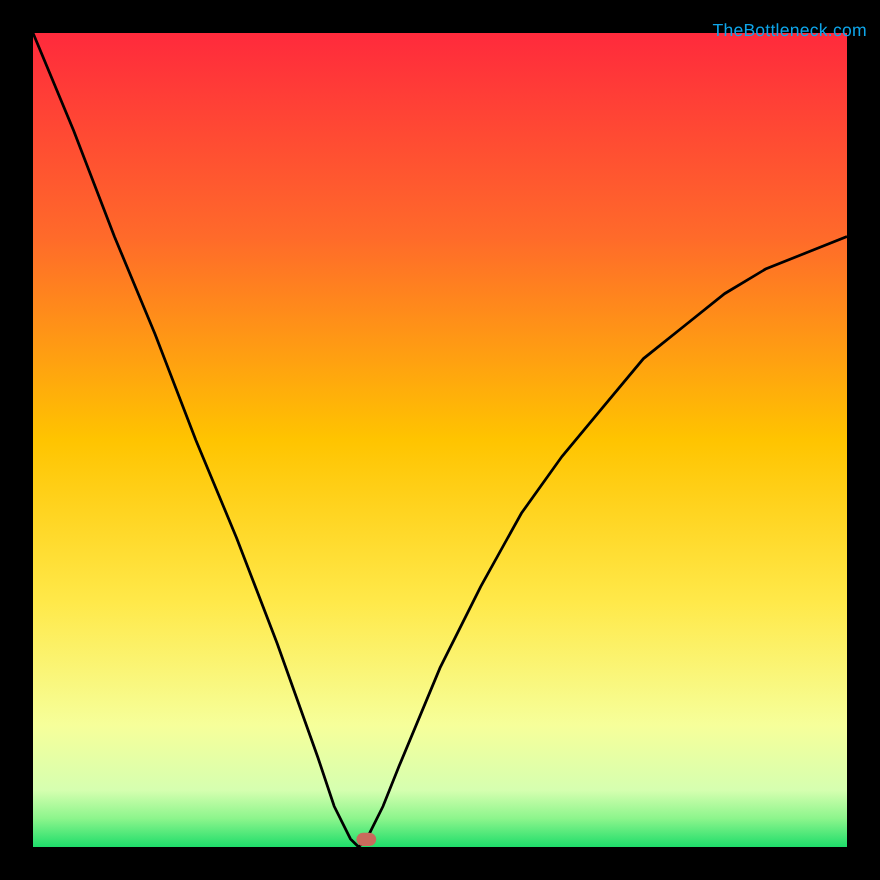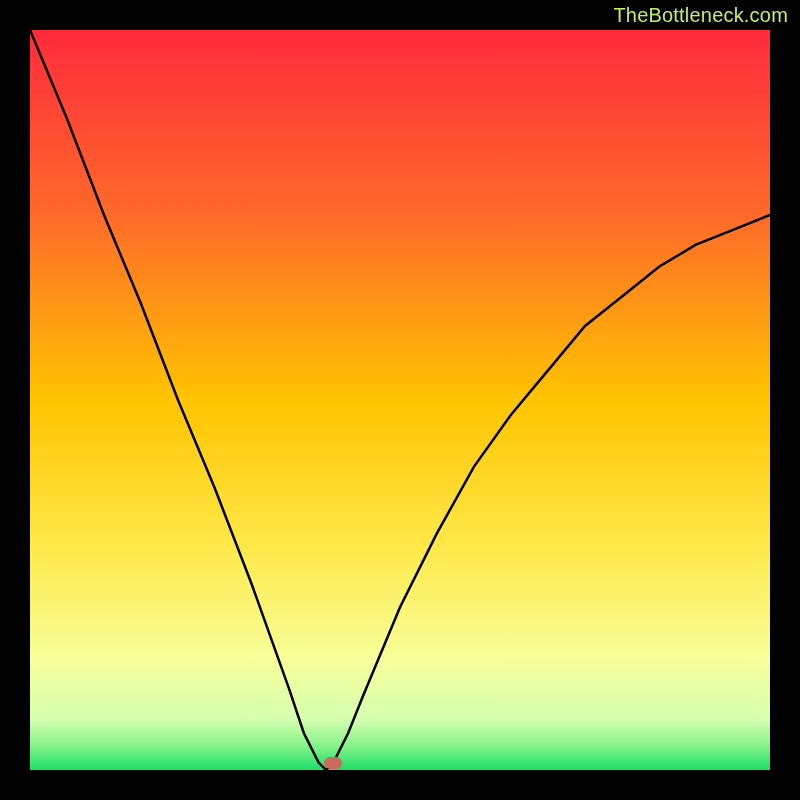--- a/index.html
+++ b/index.html
@@ -12,24 +12,24 @@
     overflow: hidden;
   }
   .frame {
     position: relative;
     width: 800px;
     height: 800px;
     background: #000;
   }
   .watermark {
     position: absolute;
-    top: 4px;
+    top: 20px;
     right: 12px;
-    color: #bef264;
-    font-size: 20px;
+    color: #0ea5e9;
+    font-size: 16px;
     font-weight: 500;
     letter-spacing: 0.2px;
     z-index: 10;
     user-select: none;
   }
   .plot-area {
     position: absolute;
     left: 30px;
     top: 30px;
     width: 740px;

